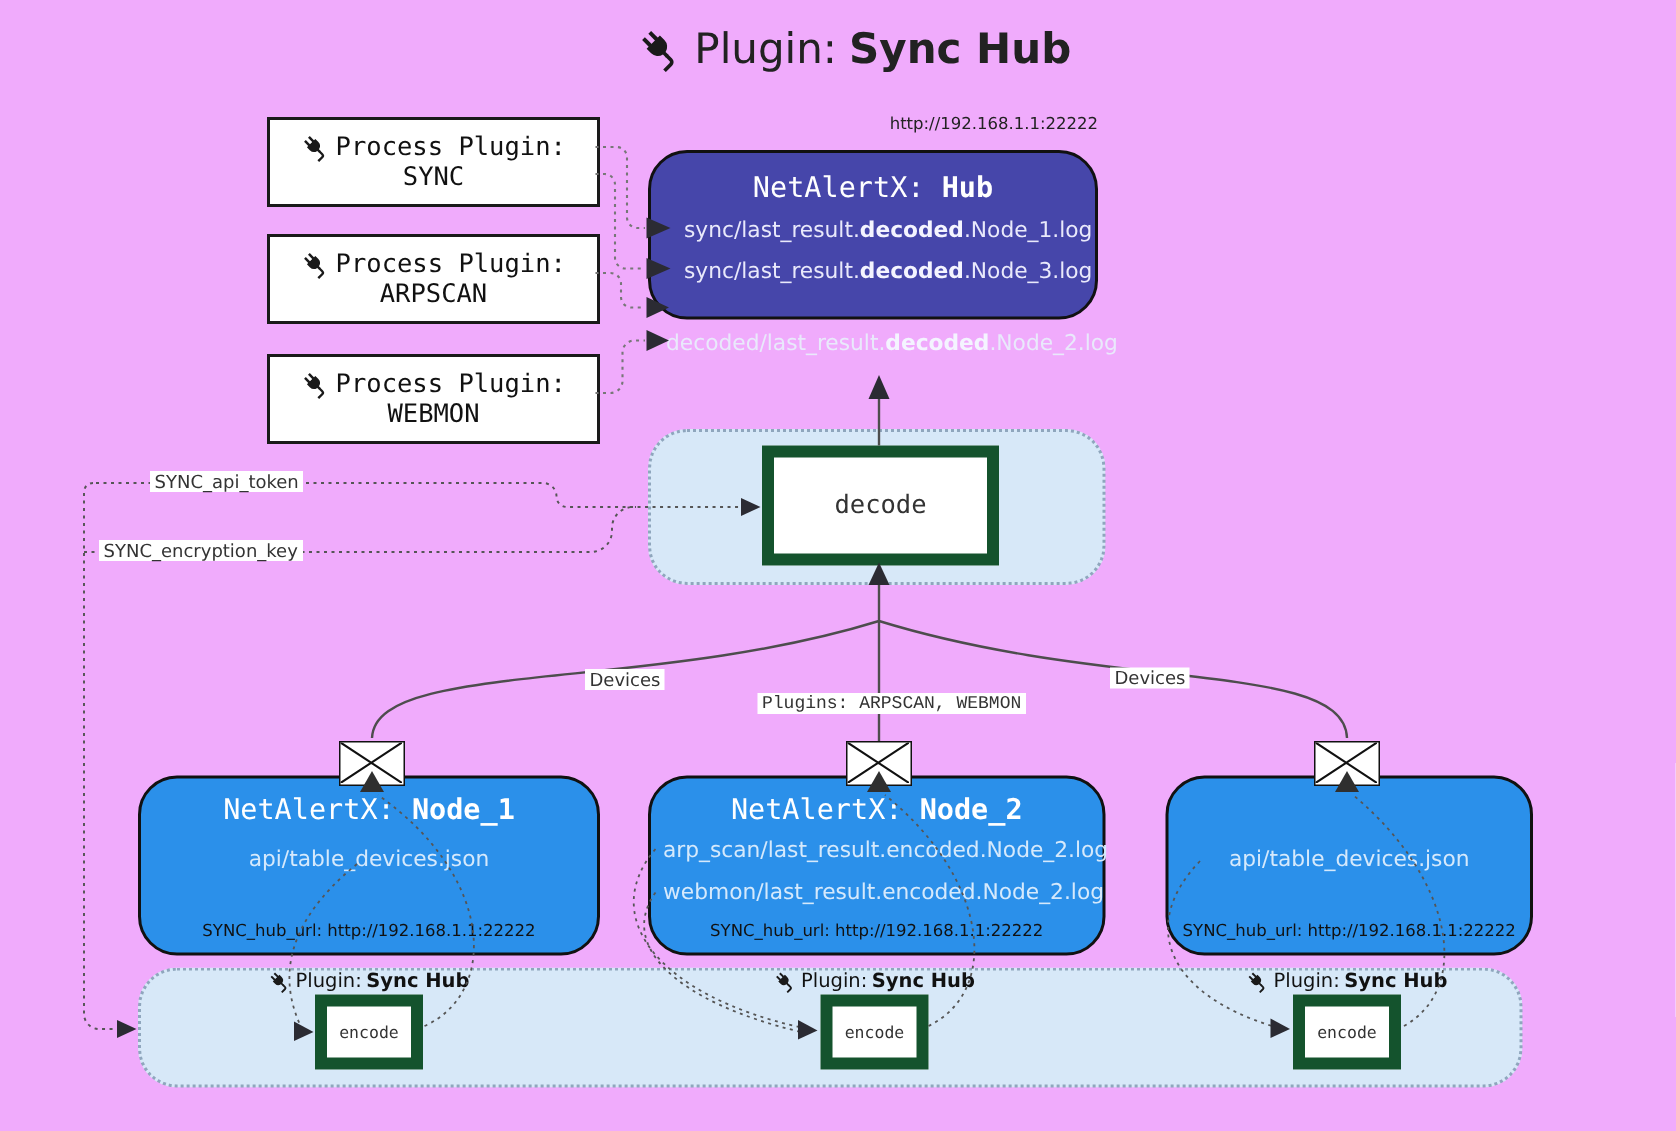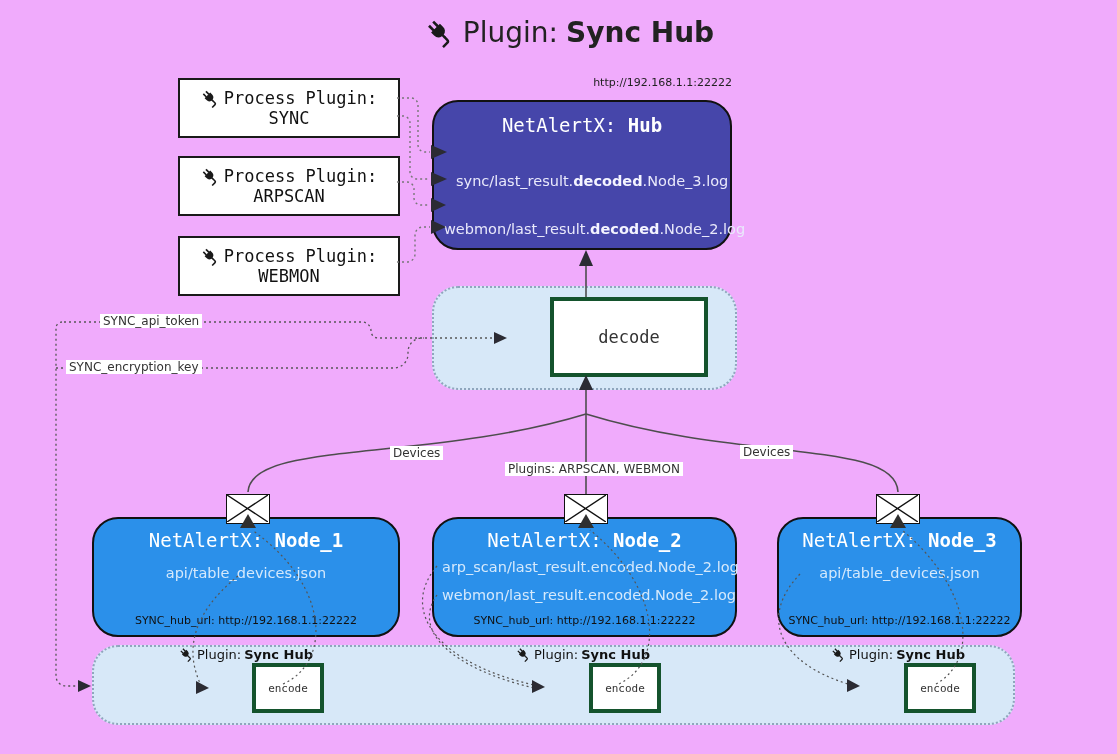--- a/index.html
+++ b/index.html
@@ -13,33 +13,33 @@
          font-size:28px;color:#222;white-space:nowrap;}
   .title b{font-weight:700;}
 
   
   .pbox{width:218px;height:56px;background:#fff;border:2px solid #1a1a1a;
         display:flex;flex-direction:column;align-items:center;justify-content:center;
         font-size:17px;color:#111;}
   .pbox .row{display:flex;align-items:center;gap:4px;}
 
   
-  .hub{left:432px;top:100px;width:300px;height:150px;background:#4646aa;border:2px solid #111;
+  .hub{left:432px;top:100px;width:300px;height:113px;background:#4646aa;border:2px solid #111;
        border-radius:26px;box-sizing:border-box;}
   .hub-url{top:76px;left:432px;width:300px;text-align:right;font-size:11px;color:#222;}
   .hub-title{position:absolute;top:12px;left:0;width:100%;text-align:center;color:#fff;
              font-size:19px;}
   .hub-line{position:absolute;color:#e9e9fb;font-size:14.5px;white-space:nowrap;}
   .hub-line b{color:#f4f4ff;}
 
   
   .band-blue{background:#d7e8f8;border:2px dotted #8fa6bd;border-radius:26px;box-sizing:border-box;}
   .decode-band{left:432px;top:286px;width:305px;height:104px;}
-  .white-box{background:#fff;border:4px solid #14532d;box-sizing:border-box;
-             display:flex;align-items:center;justify-content:center;color:#333;margin-left:42px;}
+  .white-box{background:#fff;border:8px solid #14532d;box-sizing:border-box;
+             display:flex;align-items:center;justify-content:center;color:#333;}
   .decode-box{left:508px;top:297px;width:158px;height:80px;font-size:17px;}
 
   
   .tok{font-size:12px;color:#333;background:#fff;padding:0 3px;white-space:nowrap;}
 
   
   .node{background:#2b90ea;border:2px solid #111;border-radius:26px;box-sizing:border-box;height:120px;top:517px;}
   .node-title{position:absolute;top:10px;left:0;width:100%;text-align:center;color:#fff;font-size:19px;white-space:nowrap;}
   .node-line{position:absolute;color:#d5e9fc;font-size:14.5px;white-space:nowrap;}
   .node-url{position:absolute;bottom:8px;left:0;width:100%;text-align:center;color:#111;font-size:11px;}
@@ -130,25 +130,28 @@
     </div>
     <div>WEBMON</div>
   </div>
 
   <div class="abs hub-url">http://192.168.1.1:22222</div>
   <div class="abs hub">
     <div class="hub-title mono">
       <span>NetAlertX:</span>
       <b>Hub</b>
     </div>
+    <div class="hub-line" style="left:22px;top:44px;">
+      <span>sync/last_result.</span><b>decoded</b><span>.Node_1.log</span>
+    </div>
     <div class="hub-line" style="left:22px;top:71px;">
       <span>sync/last_result.</span><b>decoded</b><span>.Node_3.log</span>
     </div>
     <div class="hub-line" style="left:10px;top:119px;">
-      <span>webmon/last_result.</span><b>decoded</b><span>.Node_2.log</span>
+      <span>decoded/last_result.</span><b>decoded</b><span>.Node_2.log</span>
     </div>
   </div>
 
   <div class="abs band-blue decode-band"></div>
   <div class="abs white-box decode-box mono">decode</div>
 
   <div class="abs node" style="left:92px;width:308px;">
     <div class="node-title mono">
       <span>NetAlertX:</span> <b>Node_1</b>
     </div>
@@ -159,23 +162,20 @@
   <div class="abs node" style="left:432px;width:305px;">
     <div class="node-title mono">
       <span>NetAlertX:</span> <b>Node_2</b>
     </div>
     <div class="node-line" style="left:8px;top:40px;">arp_scan/last_result.encoded.Node_2.log</div>
     <div class="node-line" style="left:8px;top:68px;">webmon/last_result.encoded.Node_2.log</div>
     <div class="node-url">SYNC_hub_url: http://192.168.1.1:22222</div>
   </div>
 
   <div class="abs node" style="left:777px;width:245px;">
-    <div class="node-title mono">
-      <span>NetAlertX:</span> <b>Node_3</b>
-    </div>
     <div class="node-line" style="left:0;width:100%;text-align:center;top:46px;">api/table_devices.json</div>
     <div class="node-url">SYNC_hub_url: http://192.168.1.1:22222</div>
   </div>
 
   <div class="abs envelope" style="left:226px;top:494px;">
     <svg width="41" height="27" viewBox="0 0 41 27">
         <path d="M0,0 L41,27 M41,0 L0,27" stroke="#111" stroke-width="1.4" fill="none"></path>
       </svg>
   </div>
   <div class="abs envelope" style="left:564px;top:494px;">
@@ -292,16 +292,16 @@
       <polygon points="196,681 209,688 196,694"></polygon>
       <polygon points="532,680 545,687 532,693"></polygon>
       <polygon points="847,679 860,686 847,692"></polygon>
     </g>
   </svg>
 
   <div class="abs tok" style="left:100px;top:314px;">SYNC_api_token</div>
   <div class="abs tok" style="left:66px;top:360px;">SYNC_encryption_key</div>
 
   <div class="abs edge-label" style="left:390px;top:446px;">Devices</div>
-  <div class="abs edge-label" style="left:505px;top:462px;">Plugins: ARPSCAN, WEBMON</div>
+  <div class="abs edge-label" style="left:505px;top:462px;font-family:Liberation Mono, monospace;">Plugins: ARPSCAN, WEBMON</div>
   <div class="abs edge-label" style="left:740px;top:445px;">Devices</div>
 
 </div>
 
 </body></html>

